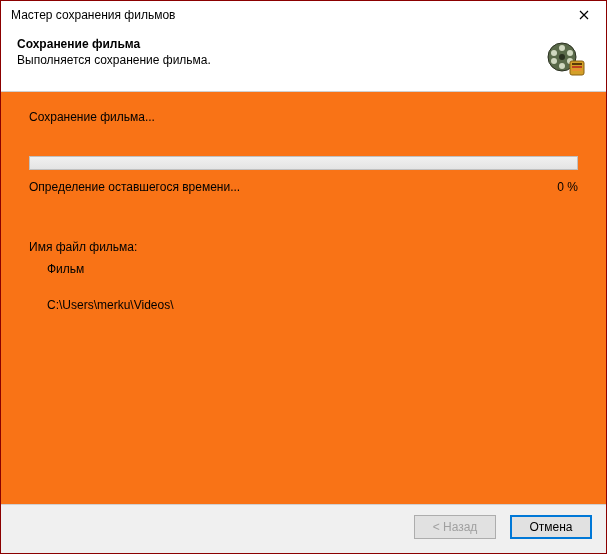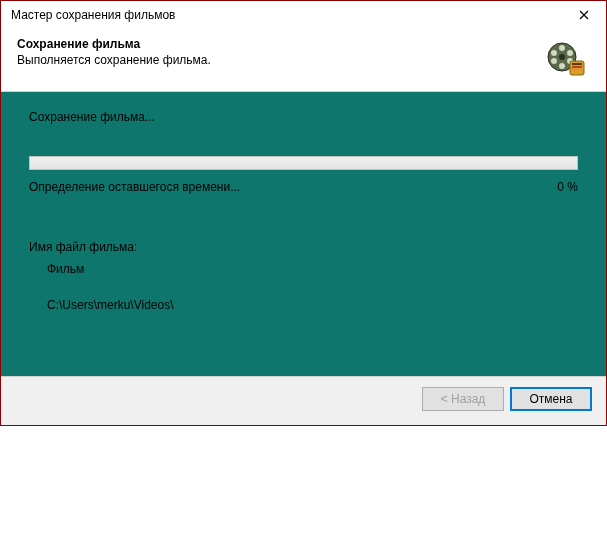--- a/index.html
+++ b/index.html
@@ -6,21 +6,21 @@
     body {
       font-family: "Segoe UI", Tahoma, sans-serif;
       font-size: 12px;
       background: #fff;
       width: 607px;
       height: 554px;
       overflow: hidden;
     }
     .window {
       width: 607px;
-      height: 426px;
+      height: 554px;
       border: 1px solid #8B0000;
       background: #fff;
       display: flex;
       flex-direction: column;
     }
     .titlebar {
       height: 28px;
       display: flex;
       align-items: center;
       justify-content: space-between;
@@ -65,21 +65,21 @@
       margin-top: 2px;
     }
     .divider {
       height: 1px;
       background: #d0d0d0;
       margin: 0;
     }
     .content {
       flex: 1;
       padding: 18px 28px 10px 28px;
-      background: #0f766e;
+      background: #f97316;
     }
     .progress-label {
       font-size: 12px;
       color: #000;
       margin-bottom: 32px;
     }
     .progress-bar {
       width: 100%;
       height: 14px;
       border: 1px solid #c0c0c0;
@@ -101,21 +101,21 @@
     .field-value {
       font-size: 12px;
       color: #000;
       margin-left: 18px;
       margin-bottom: 22px;
     }
     .footer {
       padding: 10px 14px 14px 22px;
       display: flex;
       justify-content: flex-end;
-      gap: 6px;
+      gap: 14px;
       border-top: 1px solid #d0d0d0;
       background: #f0f0f0;
     }
     .btn {
       min-width: 82px;
       height: 24px;
       border: 1px solid #adadad;
       background: #e1e1e1;
       font-size: 12px;
       font-family: inherit;

